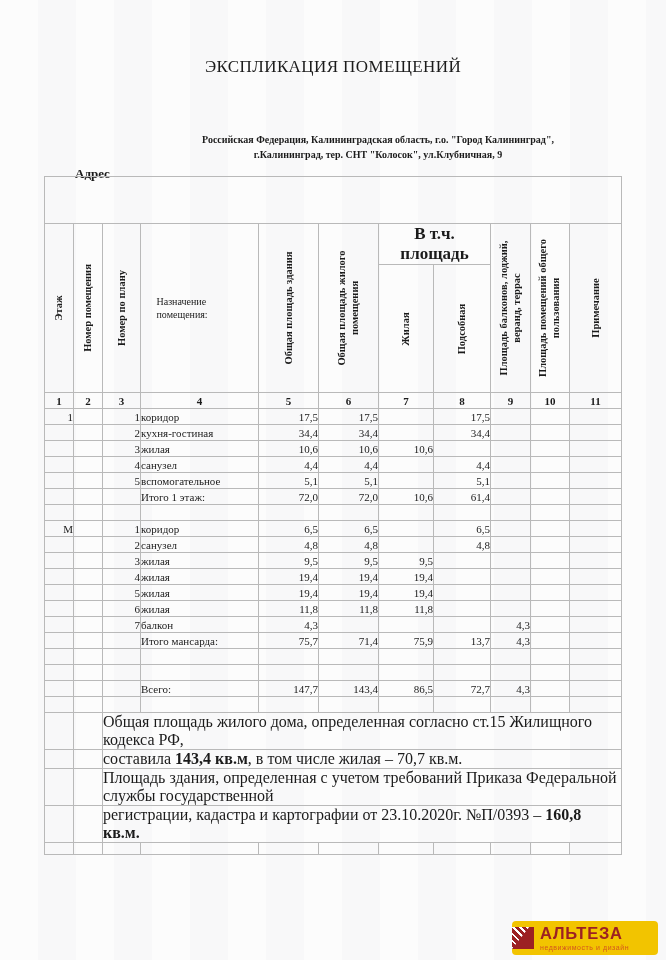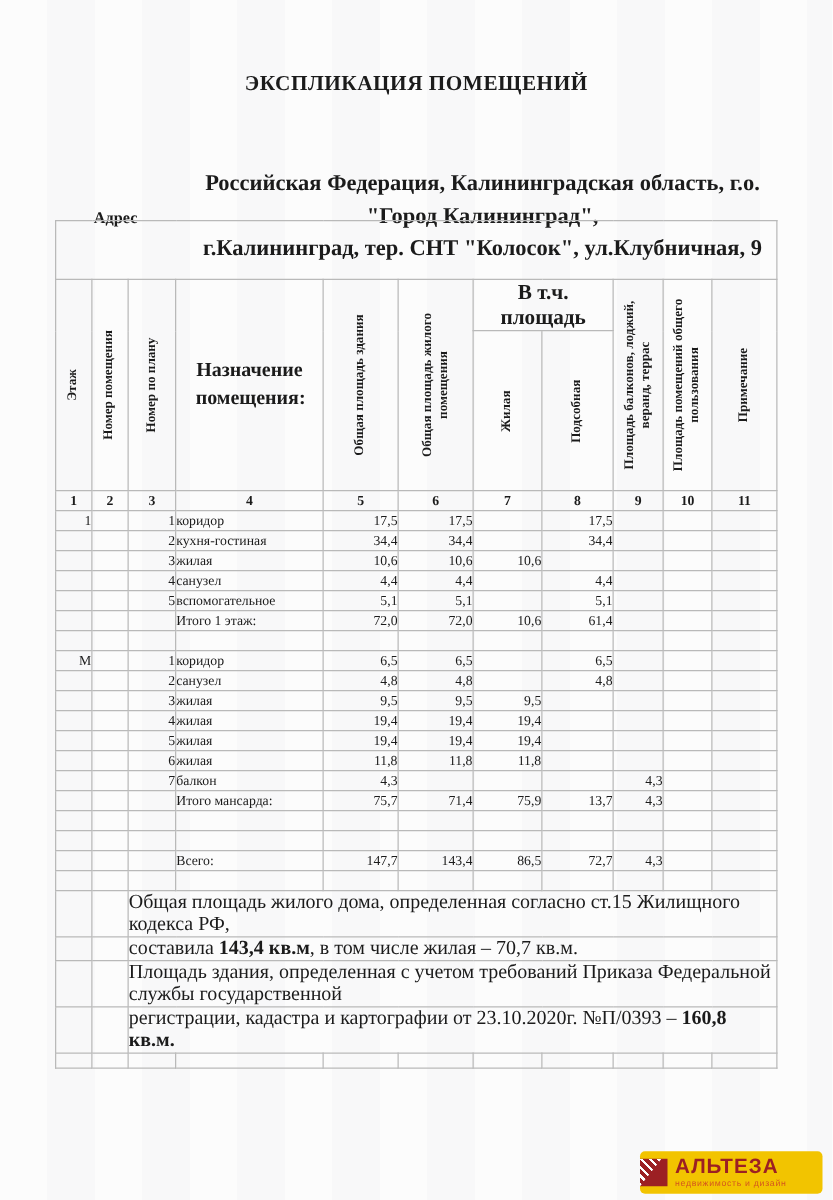--- a/index.html
+++ b/index.html
@@ -1,36 +1,36 @@
 <!DOCTYPE html>
 <html><head>
 <meta charset="utf-8">
 <style>
   html,body{margin:0;padding:0;}
   body{width:666px;height:960px;font-family:"Liberation Serif",serif;color:#1b1b1b;}
   .page{position:relative;width:666px;height:960px;overflow:hidden;
         background:repeating-linear-gradient(90deg,#fcfcfc 0 38px,#f8f8f9 38px 76px);}
   .doc-title{position:absolute;top:57px;left:0;right:0;text-align:center;
-             font-size:17px;font-weight:bold;letter-spacing:.4px;}
+             font-size:17px;font-weight:normal;letter-spacing:.4px;}
   .addr-label{position:absolute;top:158px;left:75px;font-size:13px;font-weight:bold;margin-top:8px;}
-  .addr-text{position:absolute;top:133px;left:140px;width:492px;text-align:center;
-             font-size:18px;font-weight:bold;line-height:1.45;}
+  .addr-text{position:absolute;top:133px;left:132px;width:492px;text-align:center;
+             font-size:10px;font-weight:bold;line-height:1.45;}
 
   table.expl{position:absolute;left:44px;top:176px;width:577px;border-collapse:collapse;
              table-layout:fixed;font-size:11px;color:#1b1b1b;}
   table.expl td{border:1px solid #b9b9b9;padding:0;overflow:hidden;vertical-align:middle;}
   td.band{height:46px;background:transparent;}
   td.grp{height:25px;text-align:center;font-weight:bold;font-size:17px;}
   tr.hdr2 td{height:127px;}
   td.vh{position:relative;}
   .rot{position:absolute;left:50%;top:50%;transform:translate(-50%,-50%) rotate(-90deg);
        text-align:center;font-weight:bold;font-size:10.5px;line-height:1.2;white-space:normal;}
   .w148{width:146px;} .w124{width:122px;}
-  td.hh span{display:block;width:86px;margin:0 auto;text-align:center;
-             font-weight:bold;font-size:16px;line-height:1.35;}
+  td.hh span{display:block;width:86px;margin:0 auto;text-align:left;
+             font-weight:normal;font-size:10px;line-height:1.35;}
   tr.nums td{height:15px;text-align:center;font-weight:bold;font-size:11px;}
   tbody tr td{height:15px;font-size:11px;}
   td.c0,td.c2{text-align:right;padding-right:7px;}
   td.c3{text-align:left;padding-left:4px;}
   td.c4,td.c5,td.c6,td.c7,td.c8,td.c9,td.c10{text-align:right;padding-right:5px;}
   tr.total td{font-weight:normal;margin-left:20px;}
   td.stub{height:16px;}
   td.ftxt{border-top:none;border-bottom:none;text-align:left;font-size:16px;height:17px;padding:0 2px;}
   td.ftxt b{font-weight:bold;}
   tr.lastblank td{height:11px;}

